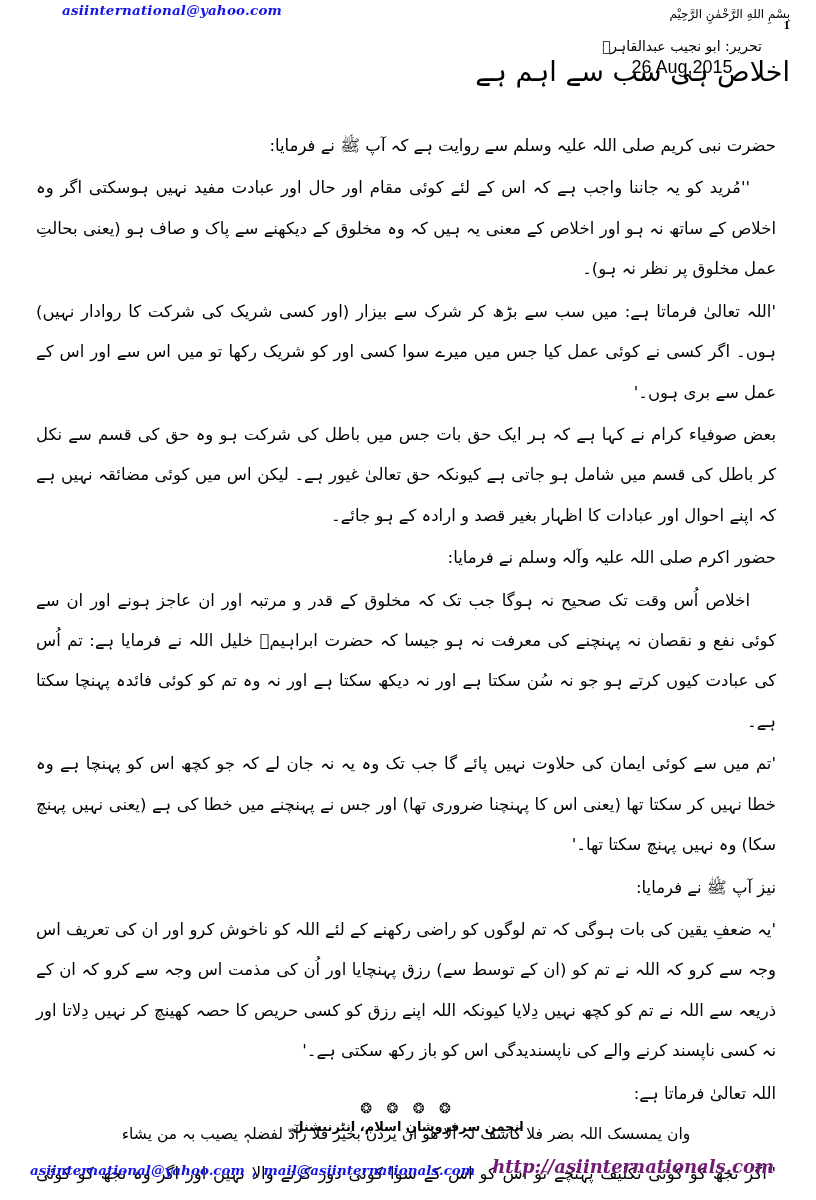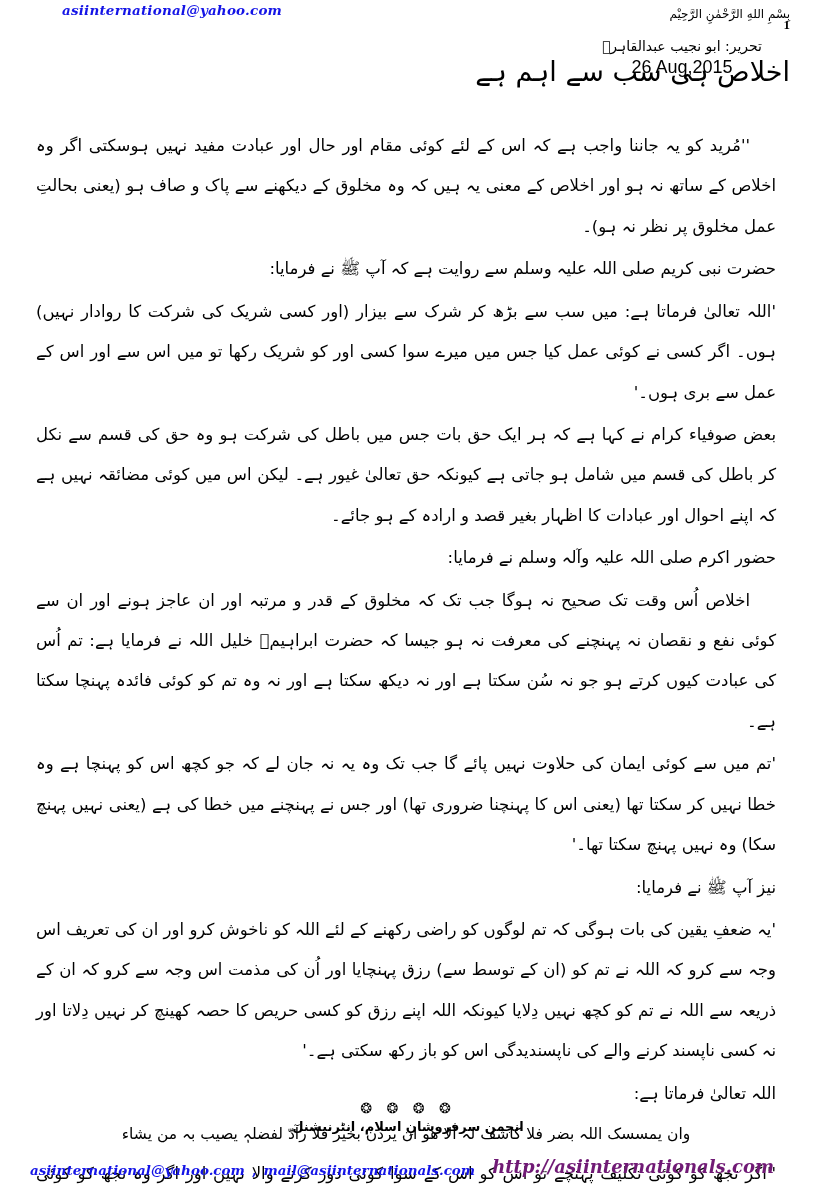--- a/index.html
+++ b/index.html
@@ -234,23 +234,23 @@
   <div class="title-block">
     <div class="byline">
       <span class="byline-author">تحریر: ابو نجیب عبدالقاہرؒ</span>
       <span class="byline-date">26 Aug,2015</span>
     </div>
     <h1 class="doc-title">اخلاص ہی سب سے اہم ہے</h1>
   </div>
 
   <div class="body-content">
 
+    <p class="para lead">حضرت نبی کریم صلی اللہ علیہ وسلم سے روایت ہے کہ آپ ﷺ نے فرمایا:</p>
+
     <p class="para indent">''مُرید کو یہ جاننا واجب ہے کہ اس کے لئے کوئی مقام اور حال اور عبادت مفید نہیں ہوسکتی اگر وہ اخلاص کے ساتھ نہ ہو اور اخلاص کے معنی یہ ہیں کہ وہ مخلوق کے دیکھنے سے پاک و صاف ہو (یعنی بحالتِ عمل مخلوق پر نظر نہ ہو)۔</p>
-
-    <p class="para lead">حضرت نبی کریم صلی اللہ علیہ وسلم سے روایت ہے کہ آپ ﷺ نے فرمایا:</p>
 
     <p class="para quote">'اللہ تعالیٰ فرماتا ہے: میں سب سے بڑھ کر شرک سے بیزار (اور کسی شریک کی شرکت کا روادار نہیں) ہوں۔ اگر کسی نے کوئی عمل کیا جس میں میرے سوا کسی اور کو شریک رکھا تو میں اس سے اور اس کے عمل سے بری ہوں۔'</p>
 
     <p class="para">بعض صوفیاء کرام نے کہا ہے کہ ہر ایک حق بات جس میں باطل کی شرکت ہو وہ حق کی قسم سے نکل کر باطل کی قسم میں شامل ہو جاتی ہے کیونکہ حق تعالیٰ غیور ہے۔ لیکن اس میں کوئی مضائقہ نہیں ہے کہ اپنے احوال اور عبادات کا اظہار بغیر قصد و ارادہ کے ہو جائے۔</p>
 
     <p class="para lead">حضور اکرم صلی اللہ علیہ وآلہ وسلم نے فرمایا:</p>
 
     <p class="para indent">اخلاص اُس وقت تک صحیح نہ ہوگا جب تک کہ مخلوق کے قدر و مرتبہ اور ان عاجز ہونے اور ان سے کوئی نفع و نقصان نہ پہنچنے کی معرفت نہ ہو جیسا کہ حضرت ابراہیمؑ خلیل اللہ نے فرمایا ہے: تم اُس کی عبادت کیوں کرتے ہو جو نہ سُن سکتا ہے اور نہ دیکھ سکتا ہے اور نہ وہ تم کو کوئی فائدہ پہنچا سکتا ہے۔</p>
 
     <p class="para quote">'تم میں سے کوئی ایمان کی حلاوت نہیں پائے گا جب تک وہ یہ نہ جان لے کہ جو کچھ اس کو پہنچا ہے وہ خطا نہیں کر سکتا تھا (یعنی اس کا پہنچنا ضروری تھا) اور جس نے پہنچنے میں خطا کی ہے (یعنی نہیں پہنچ سکا) وہ نہیں پہنچ سکتا تھا۔'</p>

